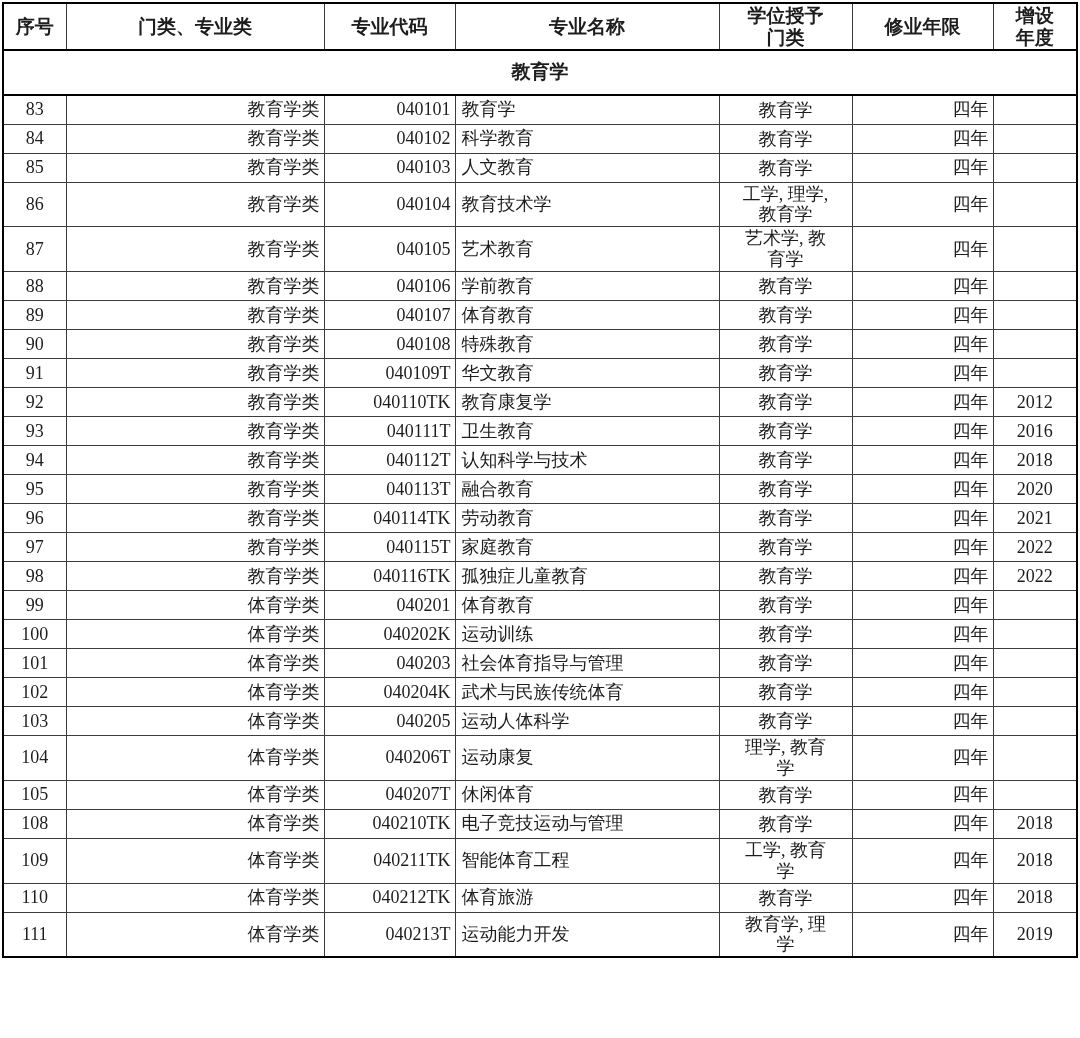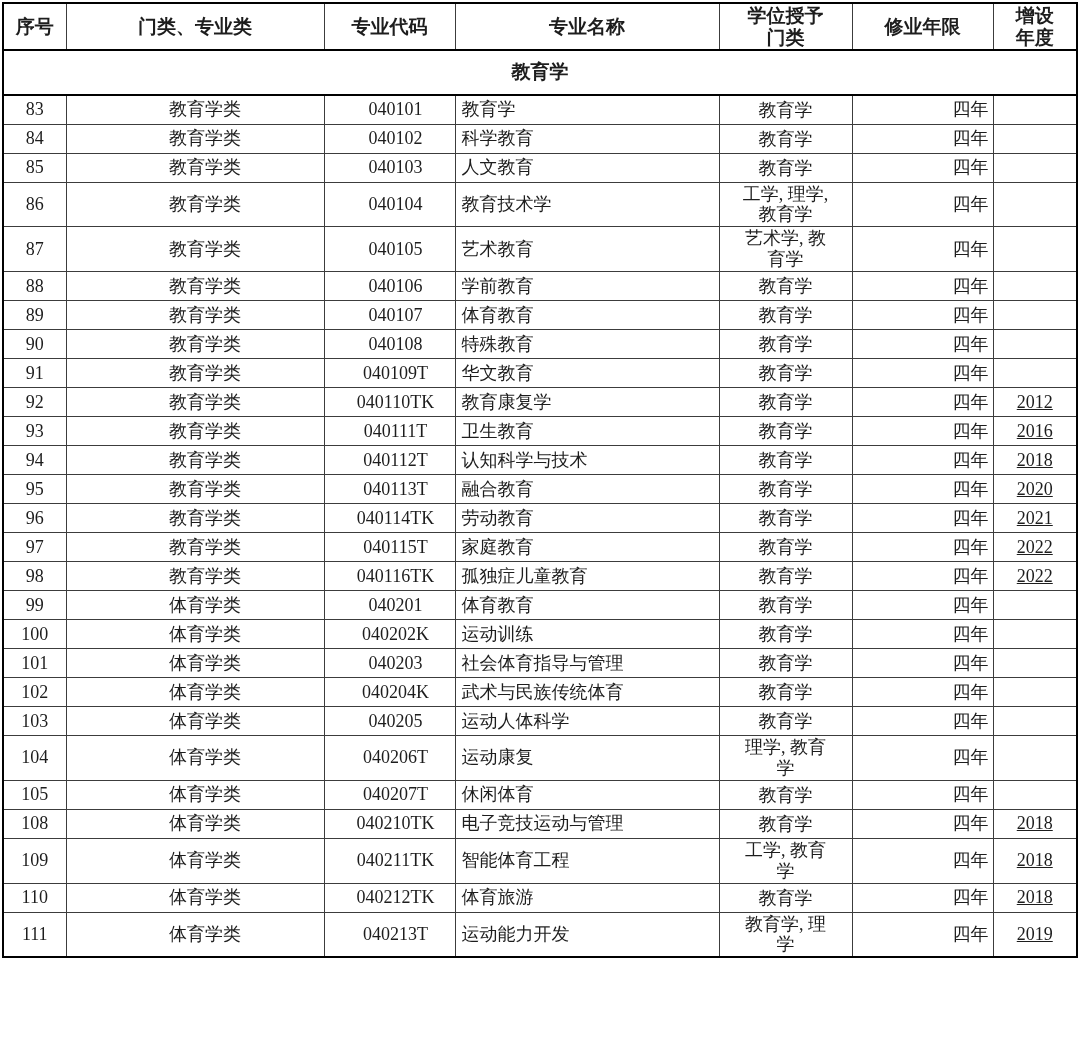--- a/index.html
+++ b/index.html
@@ -61,31 +61,31 @@
 
   
   tbody td {
     font-family: "Liberation Serif", "DejaVu Serif", serif;
     font-size: 18px;
     line-height: 1.16;
     height: 29px;
     padding: 1px 4px;
   }
   .c-seq  { text-align: center; }
-  .c-cat  { text-align: center; padding-left: 24px; }
-  .c-code { text-align: center; padding-left: 16px; font-family: Liberation Serif, serif; }
+  .c-cat  { text-align: right; padding-left: 24px; }
+  .c-code { text-align: right; padding-left: 16px; font-family: Liberation Serif, serif; }
   .c-name { text-align: left; padding-left: 6px; }
   .c-degree { text-align: center; padding: 1px 2px; }
   .c-degree .degree-text {
     display: inline-block;
     max-width: 5.1em;
     vertical-align: middle;
   }
   .c-years { text-align: right; }
-  .c-year  { text-align: center; text-decoration: underline; }
+  .c-year  { text-align: center; }
 </style>
 </head>
 <body>
 
 <div class="page">
   <table class="majors">
     <colgroup>
       <col style="width:63px">
       <col style="width:258px">
       <col style="width:131px">

